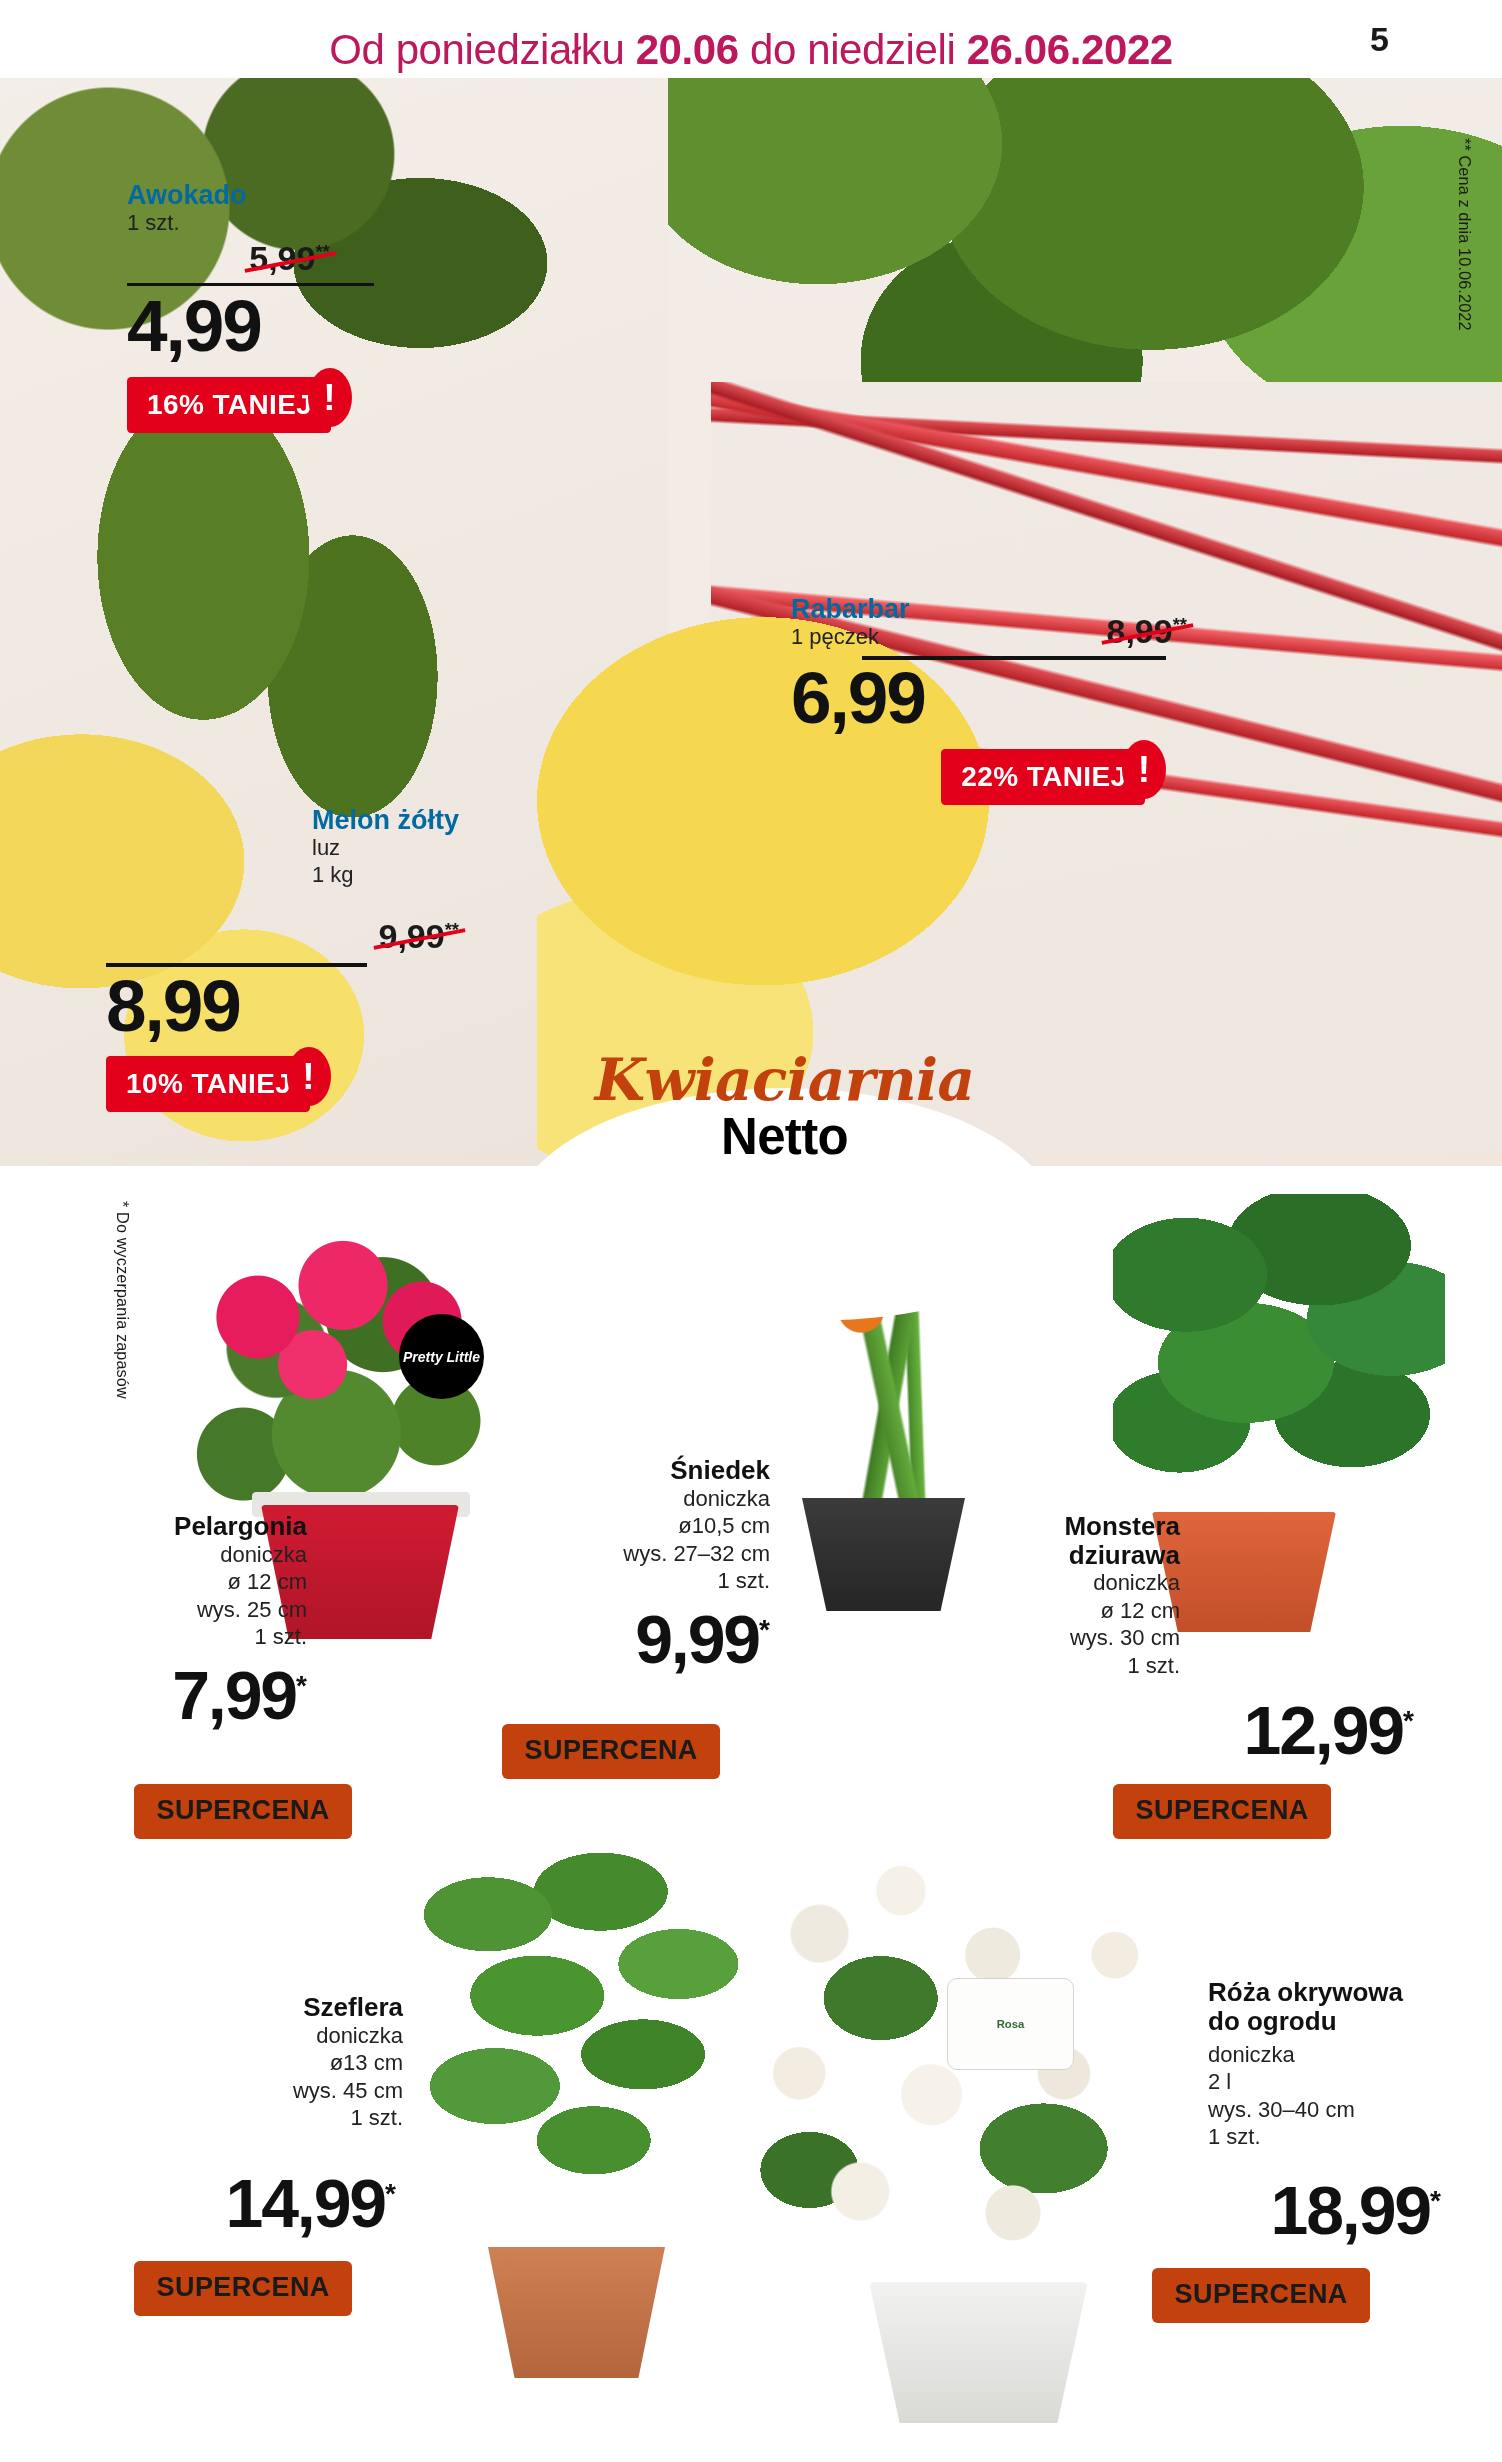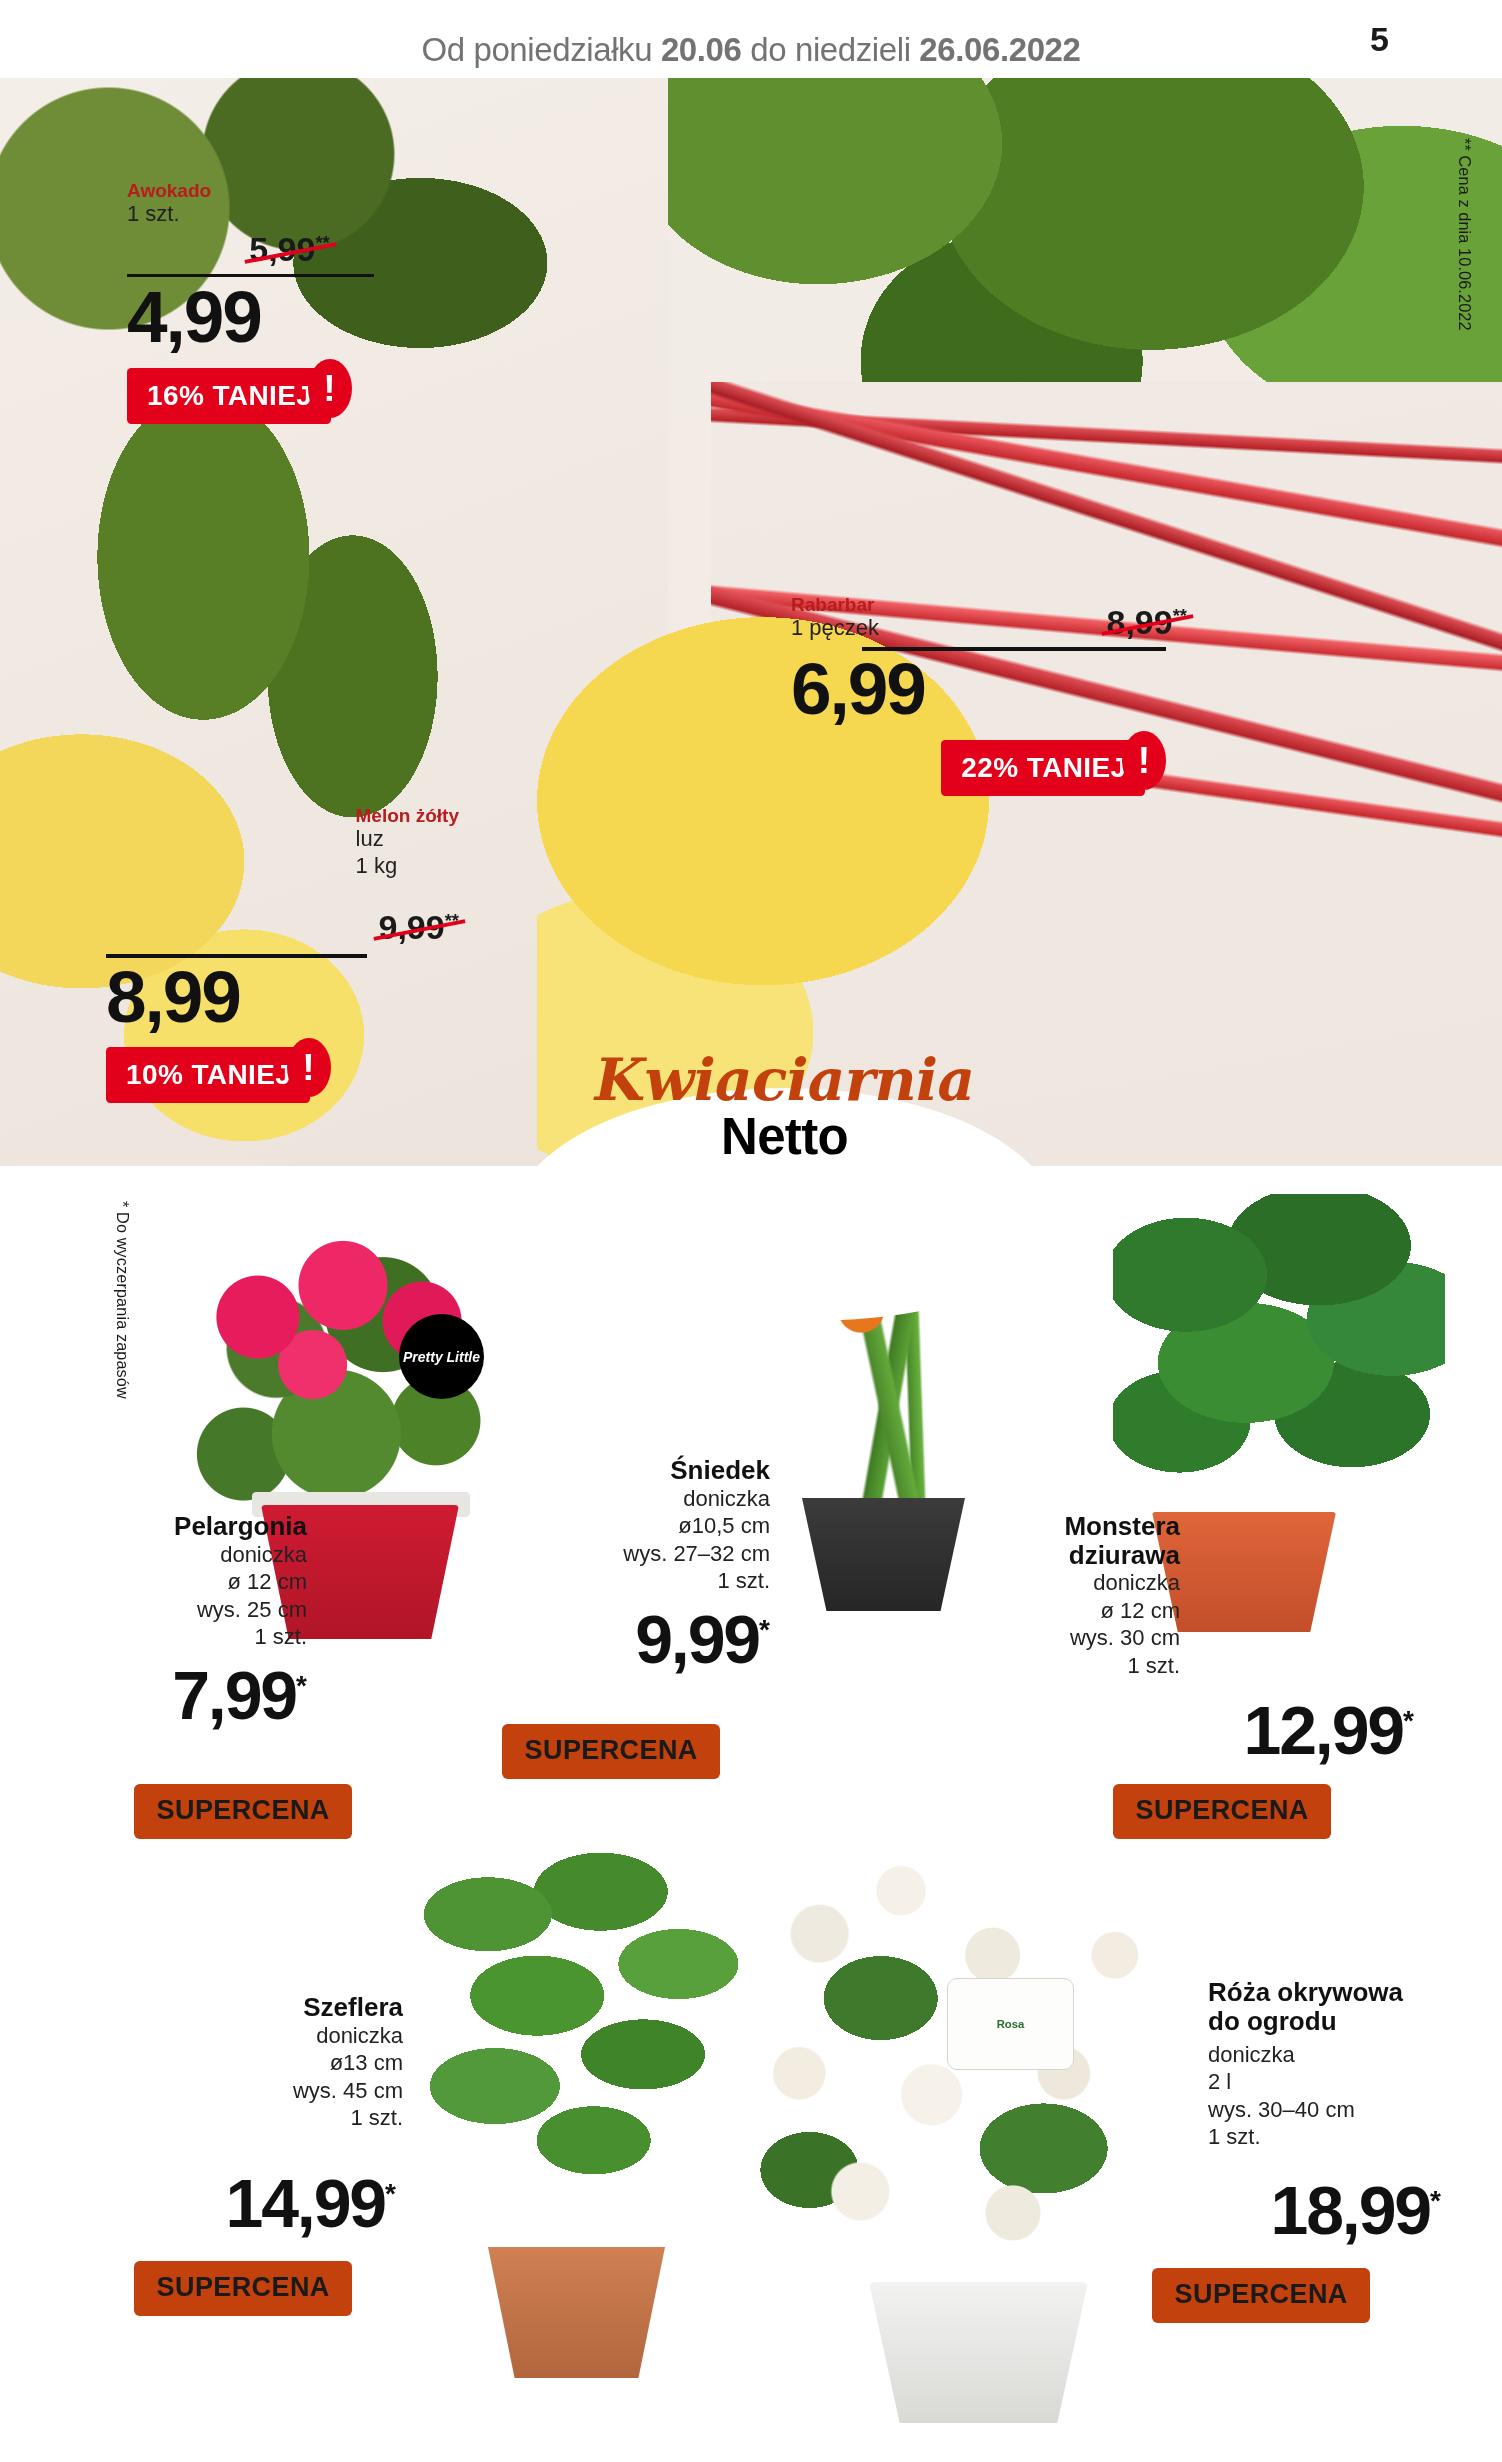--- a/index.html
+++ b/index.html
@@ -18,23 +18,23 @@
     position: absolute;
     top: 0; left: 0;
     width: 1502px;
     height: 78px;
     background: #ffffff;
     display: flex;
     align-items: center;
     justify-content: center;
   }
   .header-title {
-    font-size: 33px;
+    font-size: 42px;
     font-weight: 400;
-    color: #737373;
+    color: #be185d;
     letter-spacing: -0.4px;
     margin-top: 21px;
   }
   .header-title b { font-weight: 700; }
   .page-number {
     position: absolute;
     right: 113px;
     top: 50%;
     transform: translateY(-50%);
     font-size: 34px;
@@ -84,21 +84,21 @@
       linear-gradient(5deg, rgba(0,0,0,0) 66%, #cc3036 66.4%, #ef5f63 67.8%, rgba(0,0,0,0) 68.2%),
       linear-gradient(18deg, rgba(0,0,0,0) 74%, #aa1f26 74.4%, #d94b50 75.6%, rgba(0,0,0,0) 76%),
       linear-gradient(10deg, rgba(0,0,0,0) 82%, #c62a2f 82.4%, #e8545a 83.8%, rgba(0,0,0,0) 84.2%),
       linear-gradient(3deg, rgba(0,0,0,0) 90%, #b52329 90.4%, #dd4b52 91.6%, rgba(0,0,0,0) 92%),
       linear-gradient(170deg,#f1eae4,#eee6df);
   }
 
   
   .offer { position:absolute; z-index: 5; }
   .offer .prod-name {
-    font-size: 19px; font-weight: 700; color:#b91c1c; line-height:1.12;
+    font-size: 27px; font-weight: 700; color:#0369a1; line-height:1.12;
   }
   .offer .prod-sub {
     font-size: 22px; font-weight: 400; color:#222; line-height:1.2;
   }
   .price-old {
     font-size: 34px; font-weight: 700; color:#1a1a1a;
     position: relative; display:inline-block;
   }
   .price-old .strike {
     position:absolute; left:-5.7px; right:-7px; top:52%;

